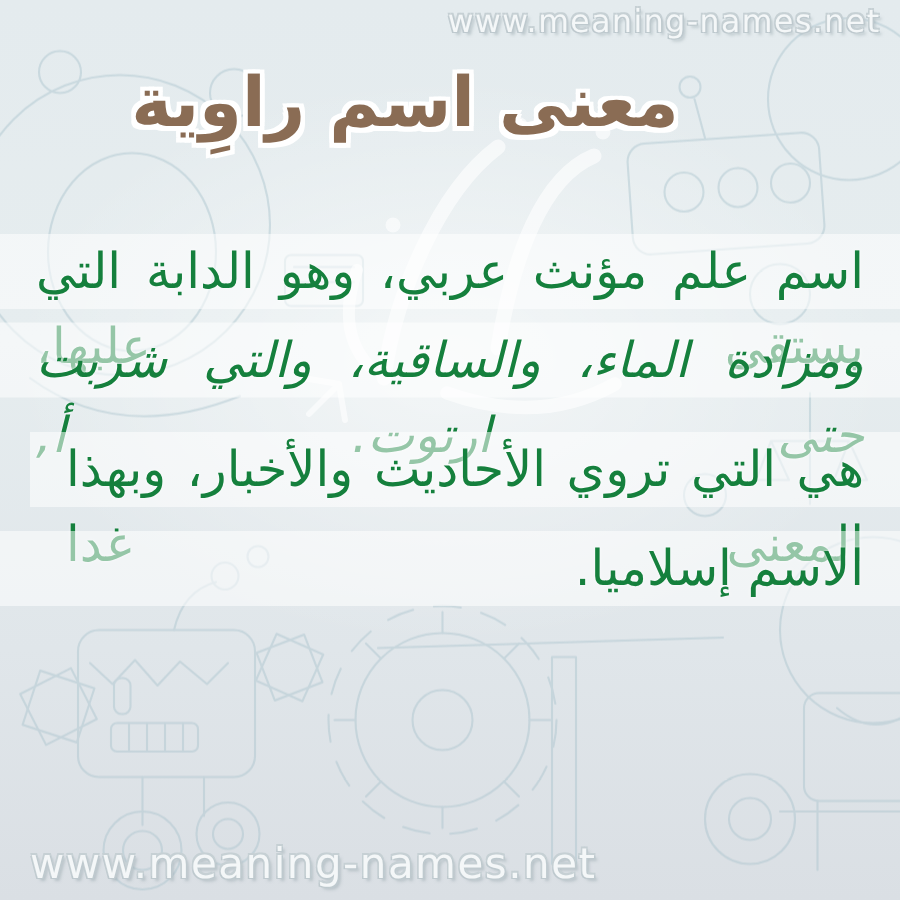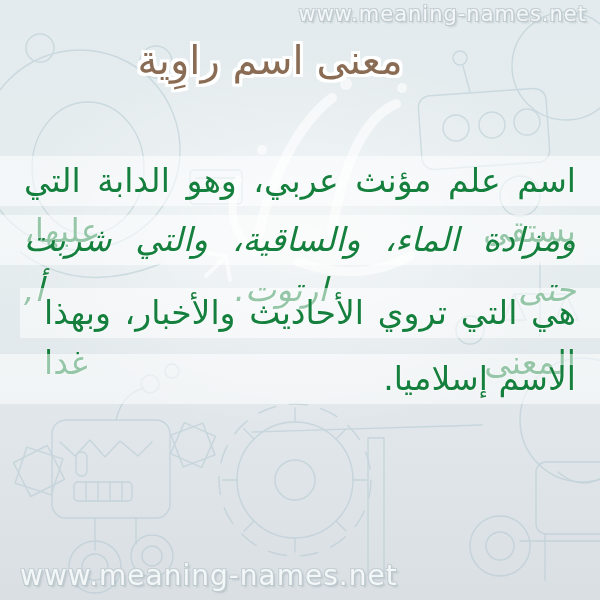--- a/index.html
+++ b/index.html
@@ -28,21 +28,21 @@
     white-space:normal;
     text-align:justify;text-align-last:justify;text-justify:inter-word;
   }
   .band.lastline .line{
     text-align:right;padding-left:28px;
   }
   #band1{top:156px;} #band2{top:215px;font-style:italic;} #band3{top:288px;margin-left:20px;} #band4{top:354px;}
   .page-title{
     position:absolute;top:6px;left:0;width:540px;z-index:4;
     direction:rtl;text-align:center;
-    font-size:40px;font-weight:normal;color:#8a6c54;line-height:1.35;
+    font-size:46px;font-weight:bold;color:#8a6c54;line-height:1.35;
     text-shadow:
       -3px 0 0 #fff, 3px 0 0 #fff, 0 -3px 0 #fff, 0 3px 0 #fff,
       -2px -2px 0 #fff, 2px -2px 0 #fff, -2px 2px 0 #fff, 2px 2px 0 #fff,
       -3px -3px 0 #fff, 3px 3px 0 #fff, -3px 3px 0 #fff, 3px -3px 0 #fff;
   }
   .wm{
     position:absolute;z-index:4;
     color:#f4f7f8;letter-spacing:1px;font-weight:normal;
     text-shadow:
       1px 1px 0 #bec9ce, -1px -1px 0 #c6d0d4, 1px -1px 0 #c6d0d4,

